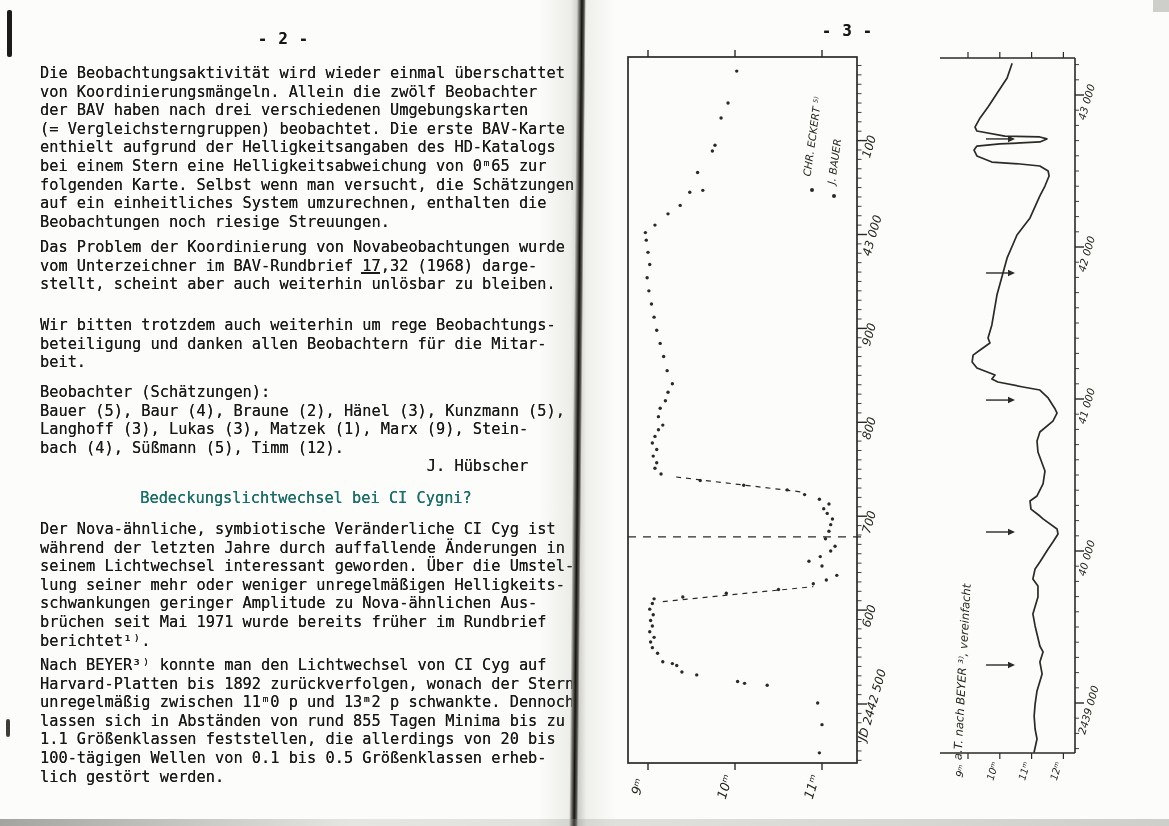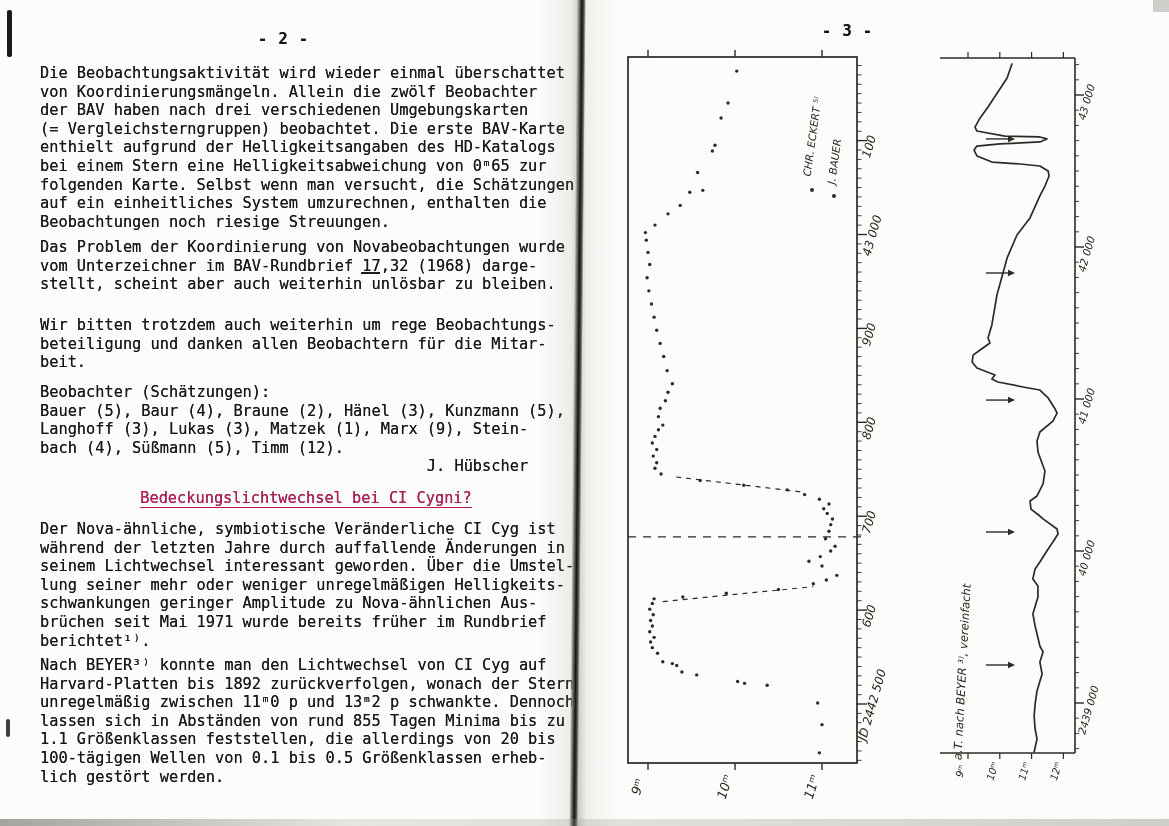--- a/index.html
+++ b/index.html
@@ -5,22 +5,22 @@
 <style>
   html,body{margin:0;padding:0;background:#8a8a8a;}
   .scan-root{position:relative;width:1169px;height:826px;background:#fcfcfa;overflow:hidden;
              font-family:"DejaVu Sans Mono","DejaVu Sans",monospace;color:#141414;}
   
   .tw{position:absolute;white-space:pre;font-size:15.3px;line-height:18.6px;
       letter-spacing:0;color:#171717;text-shadow:0 0 .6px rgba(25,25,25,.85);}
   .pagenum{position:absolute;font-size:15.3px;font-weight:bold;letter-spacing:1px;
            color:#171717;text-shadow:0 0 .6px rgba(25,25,25,.85);}
   .heading-wrap{position:absolute;left:36px;top:488px;width:540px;text-align:center;}
-  .heading-wrap span{font-size:15.3px;color:#be185d;text-shadow:0 0 .6px rgba(25,25,25,.85);
-           text-decoration:underline;text-underline-offset:3.5px;text-decoration-thickness:1.2px;}
+  .heading-wrap span{font-size:15.3px;color:#0f766e;text-shadow:0 0 .6px rgba(25,25,25,.85);
+           text-underline-offset:3.5px;text-decoration-thickness:1.2px;}
   .u17{position:absolute;left:361px;top:272px;width:19px;height:1.6px;background:#1b1b1b;}
   
   .gutter-soft{position:absolute;left:538px;top:0;width:78px;height:826px;
       background:linear-gradient(to right,rgba(120,120,110,0) 0%,rgba(120,120,110,.12) 42%,rgba(60,60,55,.25) 52%,rgba(120,120,110,.10) 62%,rgba(120,120,110,0) 100%);}
   .gutter-line{position:absolute;left:573px;top:-6px;width:9px;height:840px;transform:rotate(.55deg);
       background:linear-gradient(to right,rgba(0,0,0,0),#7a7a74 25%,#15140f 55%,#55544e 80%,rgba(0,0,0,0));}
   .edge-mark{position:absolute;background:#1c1b18;border-radius:2px;}
   .bottom-strip{position:absolute;left:0;top:819px;width:1169px;height:7px;
       background:linear-gradient(to right,rgba(90,90,85,.55),rgba(160,160,152,.25) 30%,rgba(150,150,143,.30) 60%,rgba(120,120,112,.35));}
   .corner-tr{position:absolute;right:0;top:0;width:16px;height:12px;background:rgba(120,120,112,.35);}

